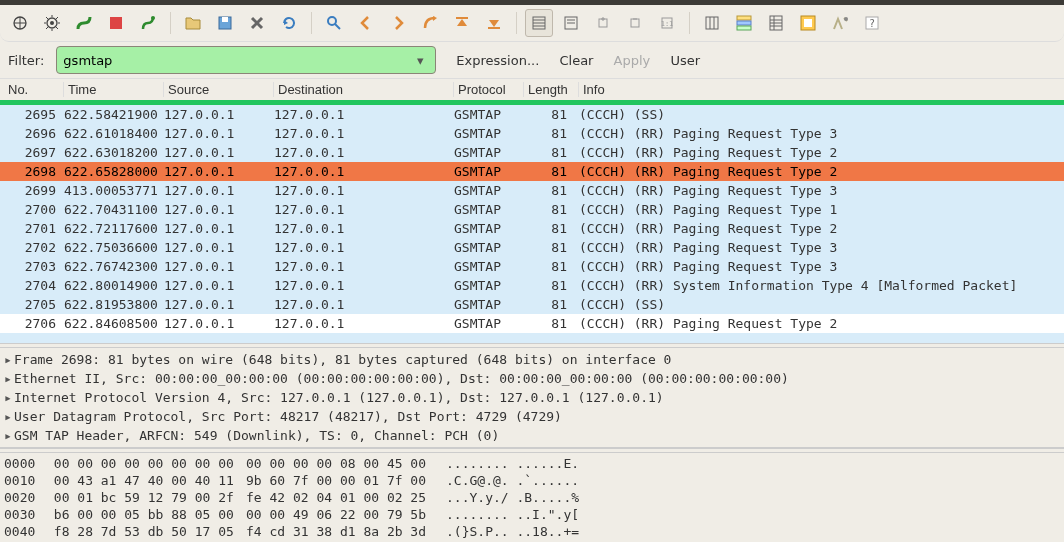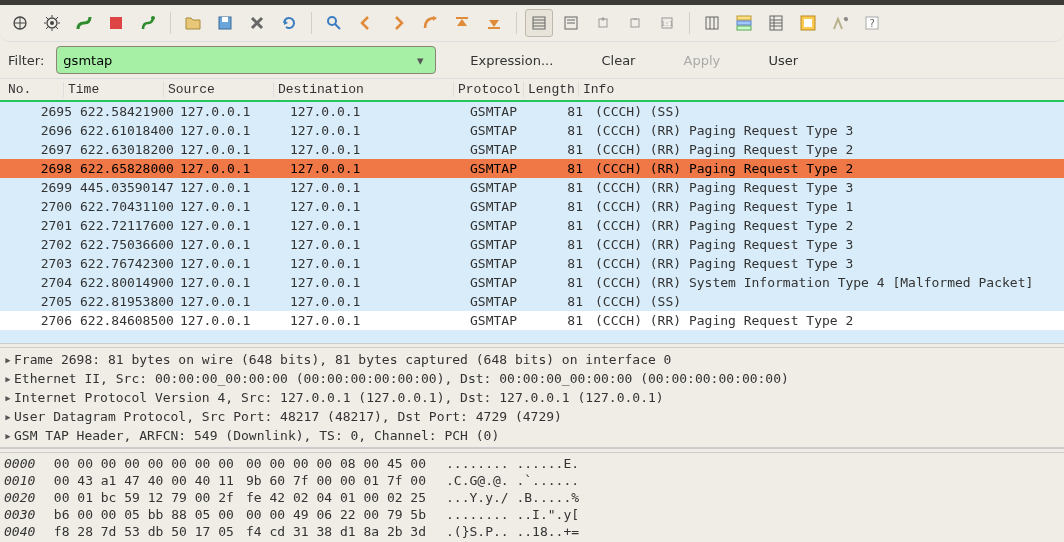--- a/index.html
+++ b/index.html
@@ -75,53 +75,53 @@
     font-size: 13px;
     font-family: "DejaVu Sans", sans-serif;
   }
   .filter-input .dd {
     width: 18px;
     text-align: center;
     color: #555;
     cursor: pointer;
   }
   .filter-actions span {
-    margin: 0 22px;
+    margin: 0 8px;
     color: #333;
     cursor: pointer;
   }
   .filter-actions span.disabled { color: #aaa; cursor: default; }
   .packet-headers {
     display: grid;
     grid-template-columns: 60px 100px 110px 180px 70px 55px 1fr;
-    font-family: Liberation Mono, monospace;
-    font-size: 13px;
-    background: #f0ede6;
-    border-bottom: 2px solid #22c55e;
+    font-family: Liberation Sans, sans-serif;
+    font-size: 13px;
+    background: #f0ede6;
+    border-bottom: 5px solid #22c55e;
     padding: 3px 4px;
   }
   .packet-headers > div {
     padding-left: 4px;
     border-right: 1px solid #ddd;
     white-space: nowrap;
     overflow: hidden;
   }
   .packet-headers > div:last-child { border-right: none; }
   .packet-list {
     flex: 1;
     overflow-y: auto;
     background: #d8ecf9;
     min-height: 210px;
   }
   .packet-row {
     display: grid;
     grid-template-columns: 60px 100px 110px 180px 70px 55px 1fr;
     font-family: "DejaVu Sans Mono", monospace;
     font-size: 13px;
-    padding: 0 16px;
+    padding: 0 0;
     line-height: 19px;
     white-space: nowrap;
   }
   .packet-row > div { padding-left: 4px; overflow: hidden; }
   .packet-row.selected { background: #f07746; color: #000000; }
   .packet-row.white { background: #ffffff; }
   .col-no { text-align: right; padding-right: 4px; }
   .col-len { text-align: right; padding-right: 8px; }
   .splitter {
     height: 5px;
@@ -146,21 +146,21 @@
   }
   .hex-pane {
     background: #f0ede6;
     font-family: "DejaVu Sans Mono", monospace;
     font-size: 13px;
     line-height: 17px;
     padding: 2px 4px;
     white-space: pre;
   }
   .hex-row > span { display: inline-block; }
-  .hex-off { width: 42px; font-style: italic; }
+  .hex-off { width: 42px; }
   .hex-b1 { width: 200px; }
   .hex-b2 { width: 200px; }
   svg { display: block; }
 </style>
 </head>
 <body>
 
 <div class="menu-line"></div>
 
 <div class="toolbar">
@@ -398,21 +398,21 @@
       <div class="col-no">2698</div>
       <div>622.65828000</div>
       <div>127.0.0.1</div>
       <div>127.0.0.1</div>
       <div>GSMTAP</div>
       <div class="col-len">81</div>
       <div>(CCCH) (RR) Paging Request Type 2</div>
     </div>
     <div class="packet-row">
       <div class="col-no">2699</div>
-      <div>445.03590147</div>
+      <div>413.00053771</div>
       <div>127.0.0.1</div>
       <div>127.0.0.1</div>
       <div>GSMTAP</div>
       <div class="col-len">81</div>
       <div>(CCCH) (RR) Paging Request Type 3</div>
     </div>
     <div class="packet-row">
       <div class="col-no">2700</div>
       <div>622.70431100</div>
       <div>127.0.0.1</div>

